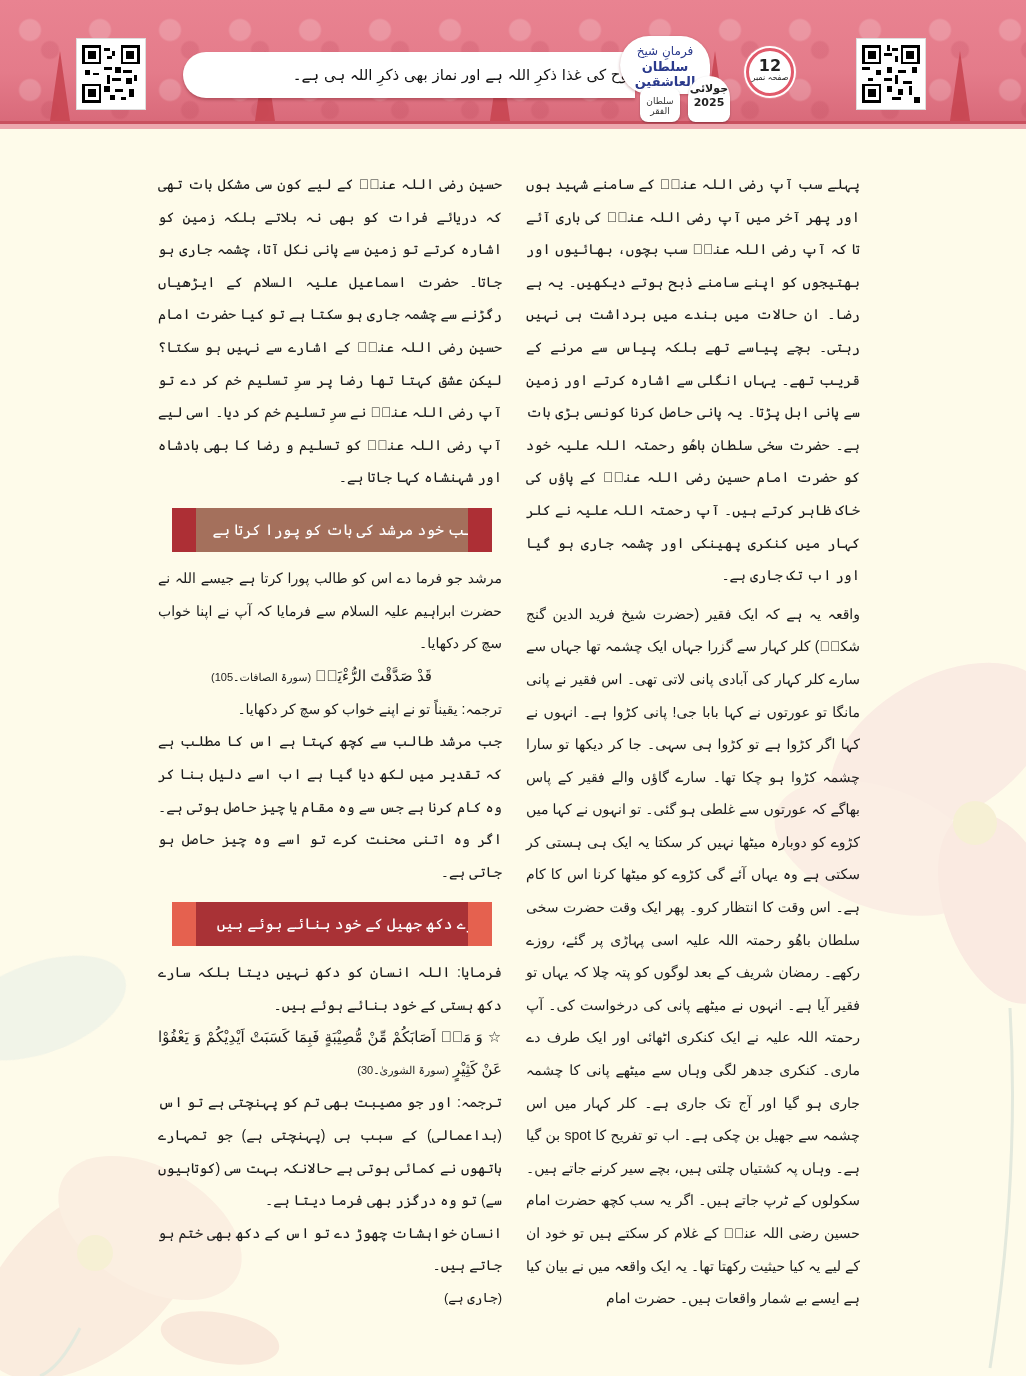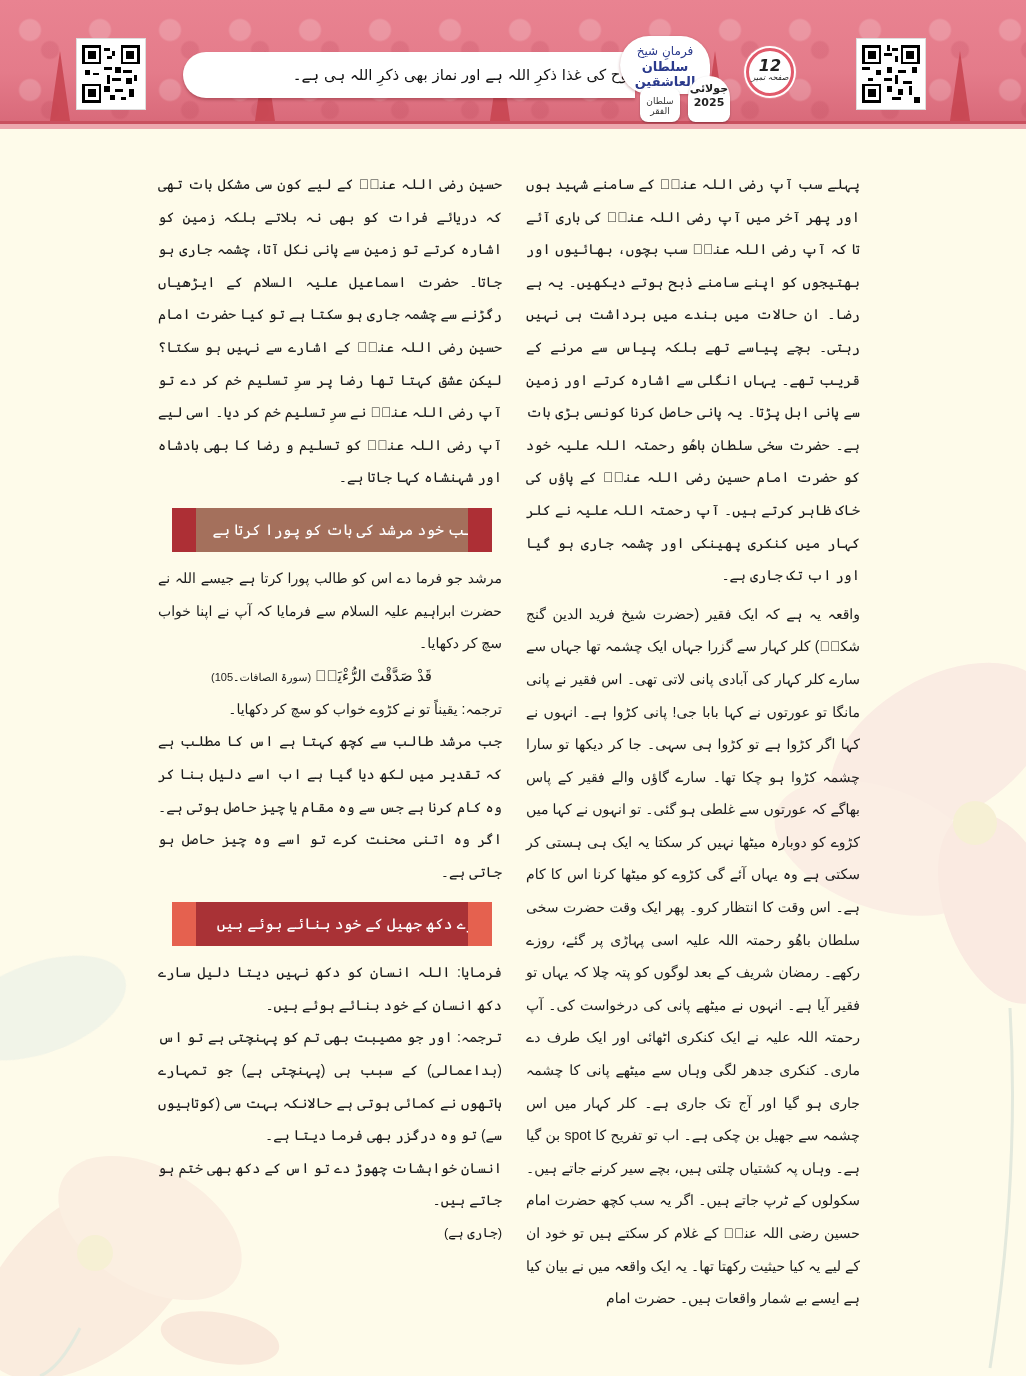--- a/index.html
+++ b/index.html
@@ -60,21 +60,21 @@
     font-size: 9px; text-align: center; direction: rtl; color: #333; padding-top: 8px;
   }
   .date-bubble {
     position: absolute; left: 688px; top: 76px; width: 42px; height: 46px;
     background: #fff; border-radius: 22px 22px 8px 8px; box-shadow: 0 1px 2px rgba(0,0,0,0.3);
     text-align: center; font-size: 11px; line-height: 14px; padding-top: 6px; color: #222; font-weight: bold;
   }
   .page-badge {
     position: absolute; left: 746px; top: 48px; width: 48px; height: 48px; border-radius: 50%;
     background: #fff; border: 3px solid #e15a6b; box-shadow: 0 0 0 2px #fff, 0 0 0 3px #e78693;
-    text-align: center; font-size: 8px; line-height: 12px; padding-top: 9px; color: #222; font-style: italic;
+    text-align: center; font-size: 8px; line-height: 12px; padding-top: 9px; color: #222;
   }
   .page-badge .num { font-size: 16px; font-weight: bold; display: block; }
 
   
   .col {
     position: absolute; top: 168px; direction: rtl; text-align: justify;
     font-family: Liberation Sans, sans-serif; font-size: 14px; line-height: 32.6px;
     color: #1b1b1b;
   }
   .col-right { left: 526px; width: 334px; }
@@ -221,25 +221,30 @@
   <div class="section-heading heading-1">
     <span class="side l"></span>
     <span>طالب خود مرشد کی بات کو پورا کرتا ہے</span>
     <span class="side r"></span>
   </div>
   <p>مرشد جو فرما دے اس کو طالب پورا کرتا ہے جیسے اللہ نے حضرت ابراہیم علیہ السلام سے فرمایا کہ آپ نے اپنا خواب سچ کر دکھایا۔</p>
   <p class="verse verse-indent">
     <span>قَدْ صَدَّقْتَ الرُّءْيَاۤ</span>
     <span class="ref">(سورۃ الصافات۔105)</span>
   </p>
-  <p>ترجمہ: یقیناً تو نے کڑوے خواب کو سچ کر دکھایا۔</p>
+  <p>ترجمہ: یقیناً تو نے اپنے خواب کو سچ کر دکھایا۔</p>
   <p>جب مرشد طالب سے کچھ کہتا ہے اس کا مطلب ہے کہ تقدیر میں لکھ دیا گیا ہے اب اسے دلیل بنا کر وہ کام کرنا ہے جس سے وہ مقام یا چیز حاصل ہوتی ہے۔ اگر وہ اتنی محنت کرے تو اسے وہ چیز حاصل ہو جاتی ہے۔</p>
 
   <div class="section-heading heading-2">
     <span class="side l"></span>
     <span>سارے دکھ جھیل کے خود بنائے ہوئے ہیں</span>
     <span class="side r"></span>
   </div>
-  <p>فرمایا: اللہ انسان کو دکھ نہیں دیتا دلیل سارے دکھ انسان کے خود بنائے ہوئے ہیں۔</p>
+  <p>فرمایا: اللہ انسان کو دکھ نہیں دیتا بلکہ سارے دکھ ہستی کے خود بنائے ہوئے ہیں۔</p>
+  <p class="verse">
+    <span>☆</span>
+    <span>وَ مَاۤ اَصَابَكُمْ مِّنْ مُّصِیْبَةٍ فَبِمَا كَسَبَتْ اَیْدِیْكُمْ وَ یَعْفُوْا عَنْ كَثِیْرٍ</span>
+    <span class="ref">(سورۃ الشوریٰ۔30)</span>
+  </p>
   <p>ترجمہ: اور جو مصیبت بھی تم کو پہنچتی ہے تو اس (بداعمالی) کے سبب ہی (پہنچتی ہے) جو تمہارے ہاتھوں نے کمائی ہوتی ہے حالانکہ بہت سی (کوتاہیوں سے) تو وہ درگزر بھی فرما دیتا ہے۔</p>
   <p>انسان خواہشات چھوڑ دے تو اس کے دکھ بھی ختم ہو جاتے ہیں۔</p>
   <p class="continued">(جاری ہے)</p>
 </div>
 
 </body></html>

